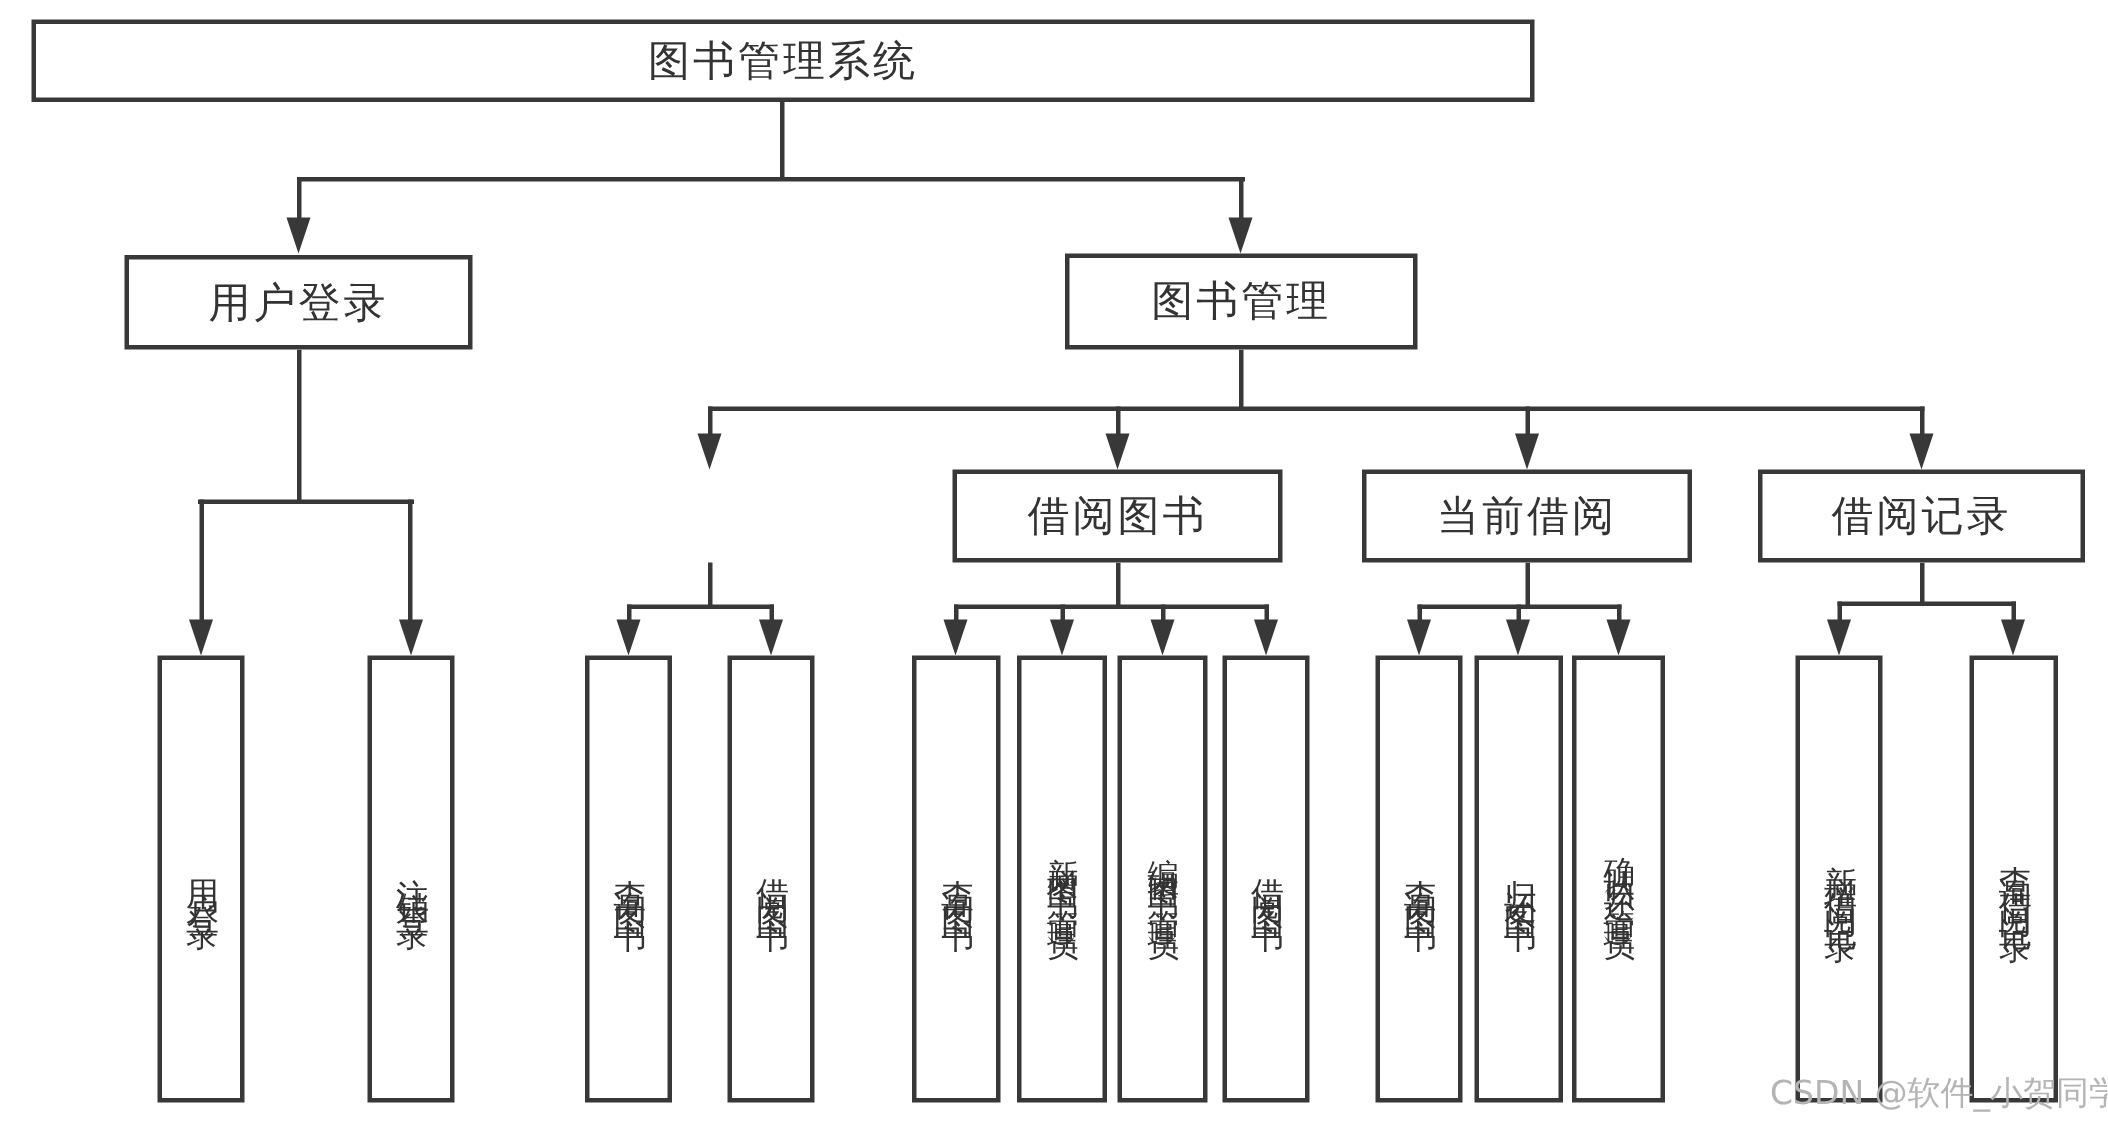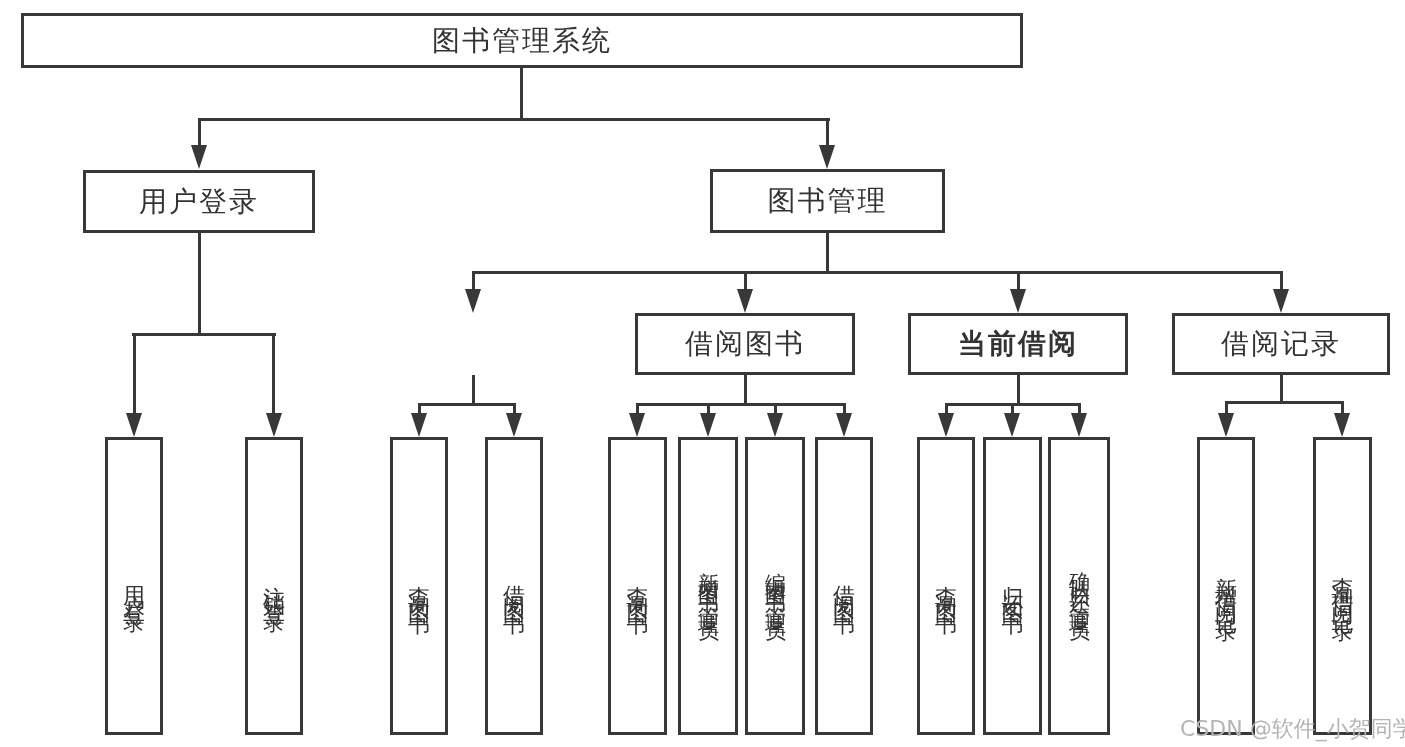--- a/index.html
+++ b/index.html
@@ -101,21 +101,21 @@
   <div class="vline" style="left:744px; top:271px; height:20px;"></div>
   <div class="arrowhead" style="left:737px; top:289px;"></div>
   <div class="vline" style="left:1017px; top:271px; height:20px;"></div>
   <div class="arrowhead" style="left:1010px; top:289px;"></div>
   <div class="vline" style="left:1280px; top:271px; height:20px;"></div>
   <div class="arrowhead" style="left:1273px; top:289px;"></div>
 
   <div class="node h" style="left:635px; top:313px; width:220px; height:62px;">
     <span>借阅图书</span>
   </div>
-  <div class="node h" style="left:908px; top:313px; width:220px; height:62px;font-weight:bold;">
+  <div class="node h" style="left:908px; top:313px; width:220px; height:62px;">
     <span>当前借阅</span>
   </div>
   <div class="node h" style="left:1172px; top:313px; width:218px; height:62px;">
     <span>借阅记录</span>
   </div>
 
   <div class="vline" style="left:472px; top:375px; height:30px;"></div>
   <div class="hline" style="left:418px; top:403px; width:98px;"></div>
   <div class="vline" style="left:418px; top:403px; height:14px;"></div>
   <div class="arrowhead" style="left:411px; top:413px;"></div>

